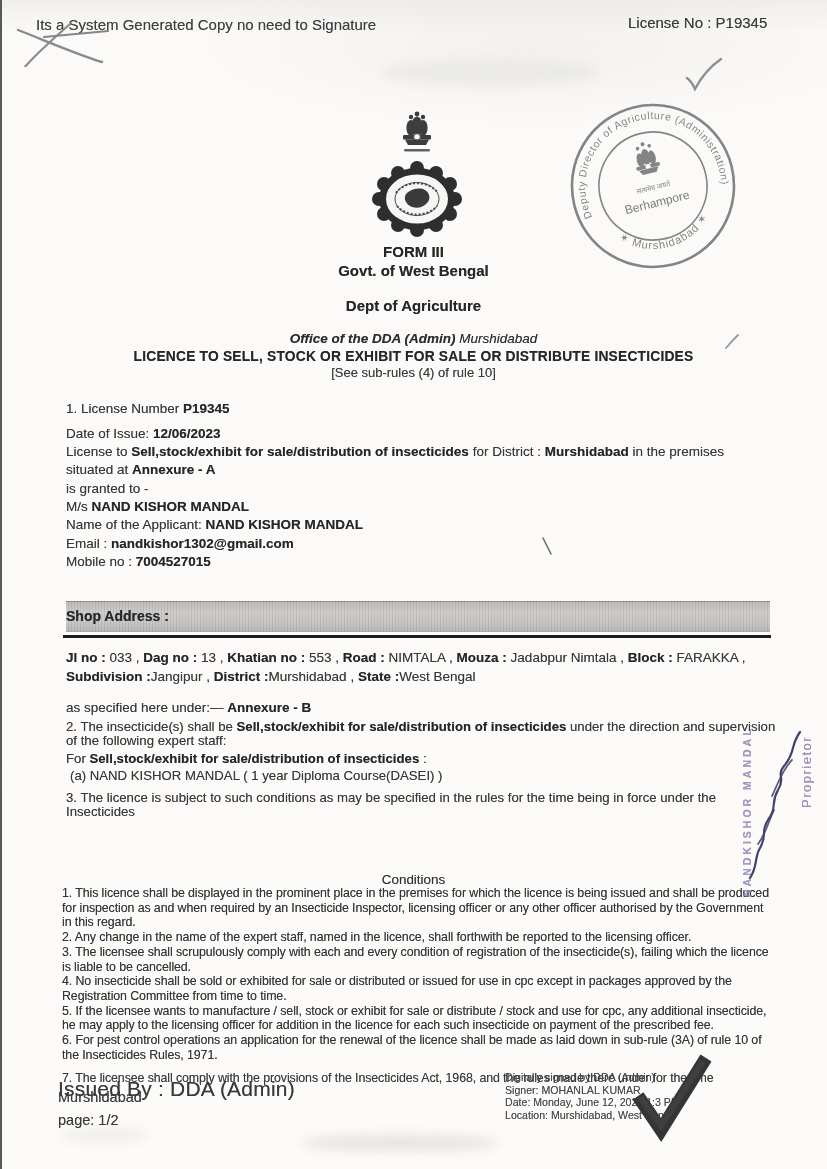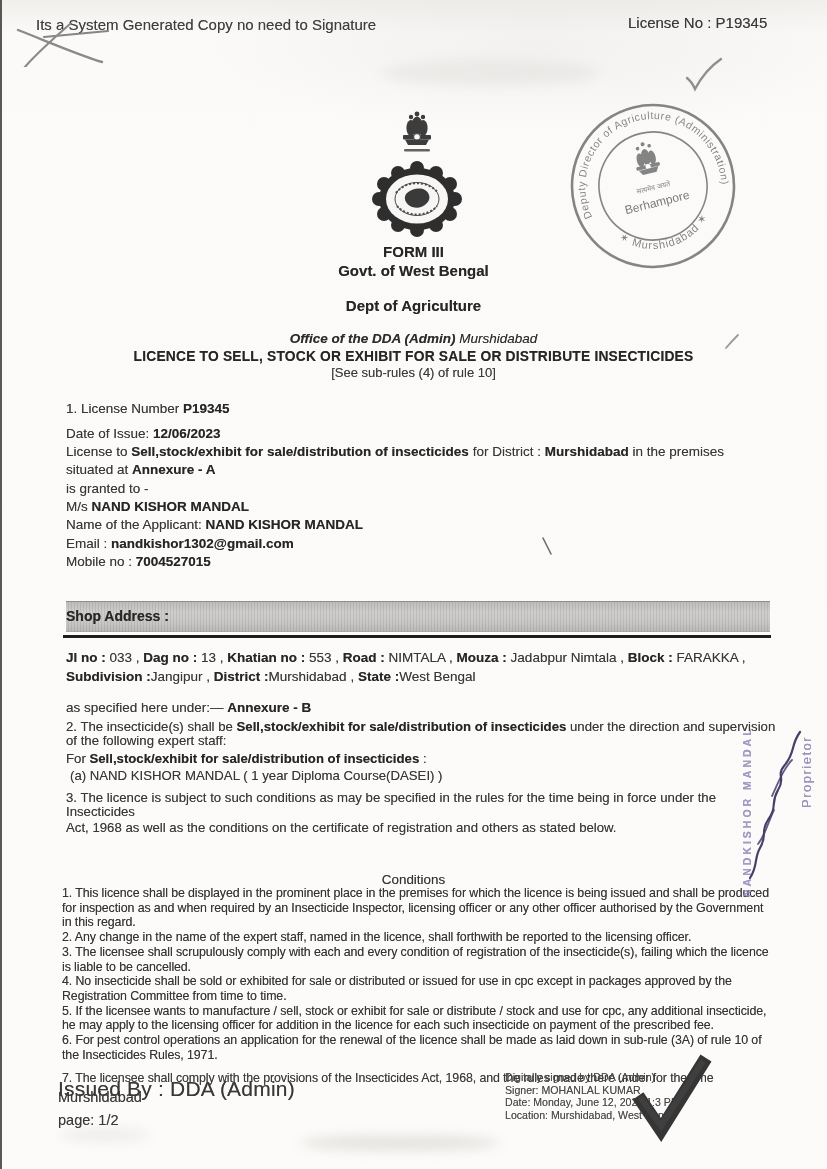--- a/index.html
+++ b/index.html
@@ -201,21 +201,20 @@
   <div class="abs doc bl" style="top:719px;width:716px;font-size:13.2px;">
     <span>2. The insecticide(s) shall be </span><span class="b">Sell,stock/exhibit for sale/distribution of insecticides</span><span> under the direction and supervision</span>
   </div>
   <div class="abs doc bl" style="top:733px;font-size:13.2px;">of the following expert staff:</div>
   <div class="abs doc bl" style="top:751px;font-size:13.2px;">
     <span>For </span><span class="b">Sell,stock/exhibit for sale/distribution of insecticides</span><span> :</span>
   </div>
   <div class="abs doc bl" style="left:70px;top:768px;font-size:13.2px;">(a) NAND KISHOR MANDAL ( 1 year Diploma Course(DASEI) )</div>
   <div class="abs doc bl" style="top:790px;width:716px;font-size:13.2px;">3. The licence is subject to such conditions as may be specified in the rules for the time being in force under the</div>
   <div class="abs doc bl" style="top:804px;font-size:13.2px;">Insecticides</div>
-  <div class="abs doc bl" style="top:820px;font-size:13.2px;">Act, 1968 as well as the conditions on the certificate of registration and others as stated below.</div>
 
   <div class="abs doc center" style="top:872px;font-size:13.4px;color:#333;">Conditions</div>
   <div class="abs doc conds">
     <p>1. This licence shall be displayed in the prominent place in the premises for which the licence is being issued and shall be produced for inspection as and when required by an Insecticide Inspector, licensing officer or any other officer authorised by the Government in this regard.</p>
     <p>2. Any change in the name of the expert staff, named in the licence, shall forthwith be reported to the licensing officer.</p>
     <p>3. The licensee shall scrupulously comply with each and every condition of registration of the insecticide(s), failing which the licence is liable to be cancelled.</p>
     <p>4. No insecticide shall be sold or exhibited for sale or distributed or issued for use in cpc except in packages approved by the Registration Committee from time to time.</p>
     <p>5. If the licensee wants to manufacture / sell, stock or exhibit for sale or distribute / stock and use for cpc, any additional insecticide, he may apply to the licensing officer for addition in the licence for each such insecticide on payment of the prescribed fee.</p>
     <p>6. For pest control operations an application for the renewal of the licence shall be made as laid down in sub-rule (3A) of rule 10 of the Insecticides Rules, 1971.</p>
   </div>

